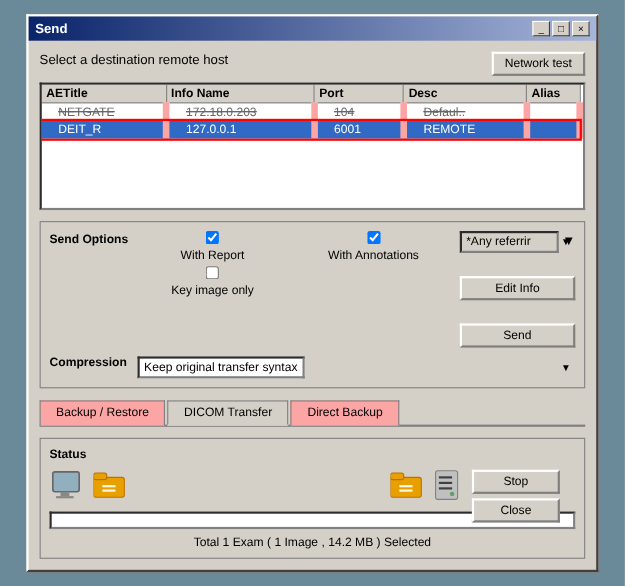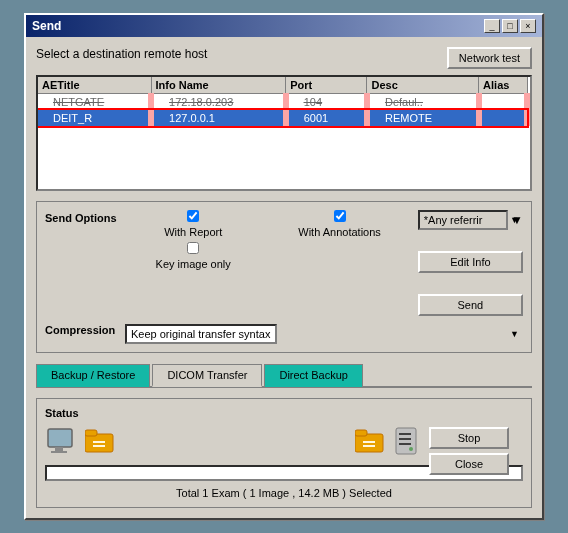--- a/index.html
+++ b/index.html
@@ -186,21 +186,21 @@
       font-size: 9px;
       pointer-events: none;
     }
     .tabs-area {
       margin-top: 10px;
       display: flex;
       border-bottom: 2px solid #808080;
     }
     .tab {
       padding: 4px 14px;
-      background: #14b8a6;
+      background: #fca5a5;
       border: 1px solid #808080;
       border-bottom: none;
       font-size: 11px;
       cursor: pointer;
       margin-right: 2px;
       position: relative;
       top: 1px;
     }
     .tab.active {
       background: #d4d0c8;

